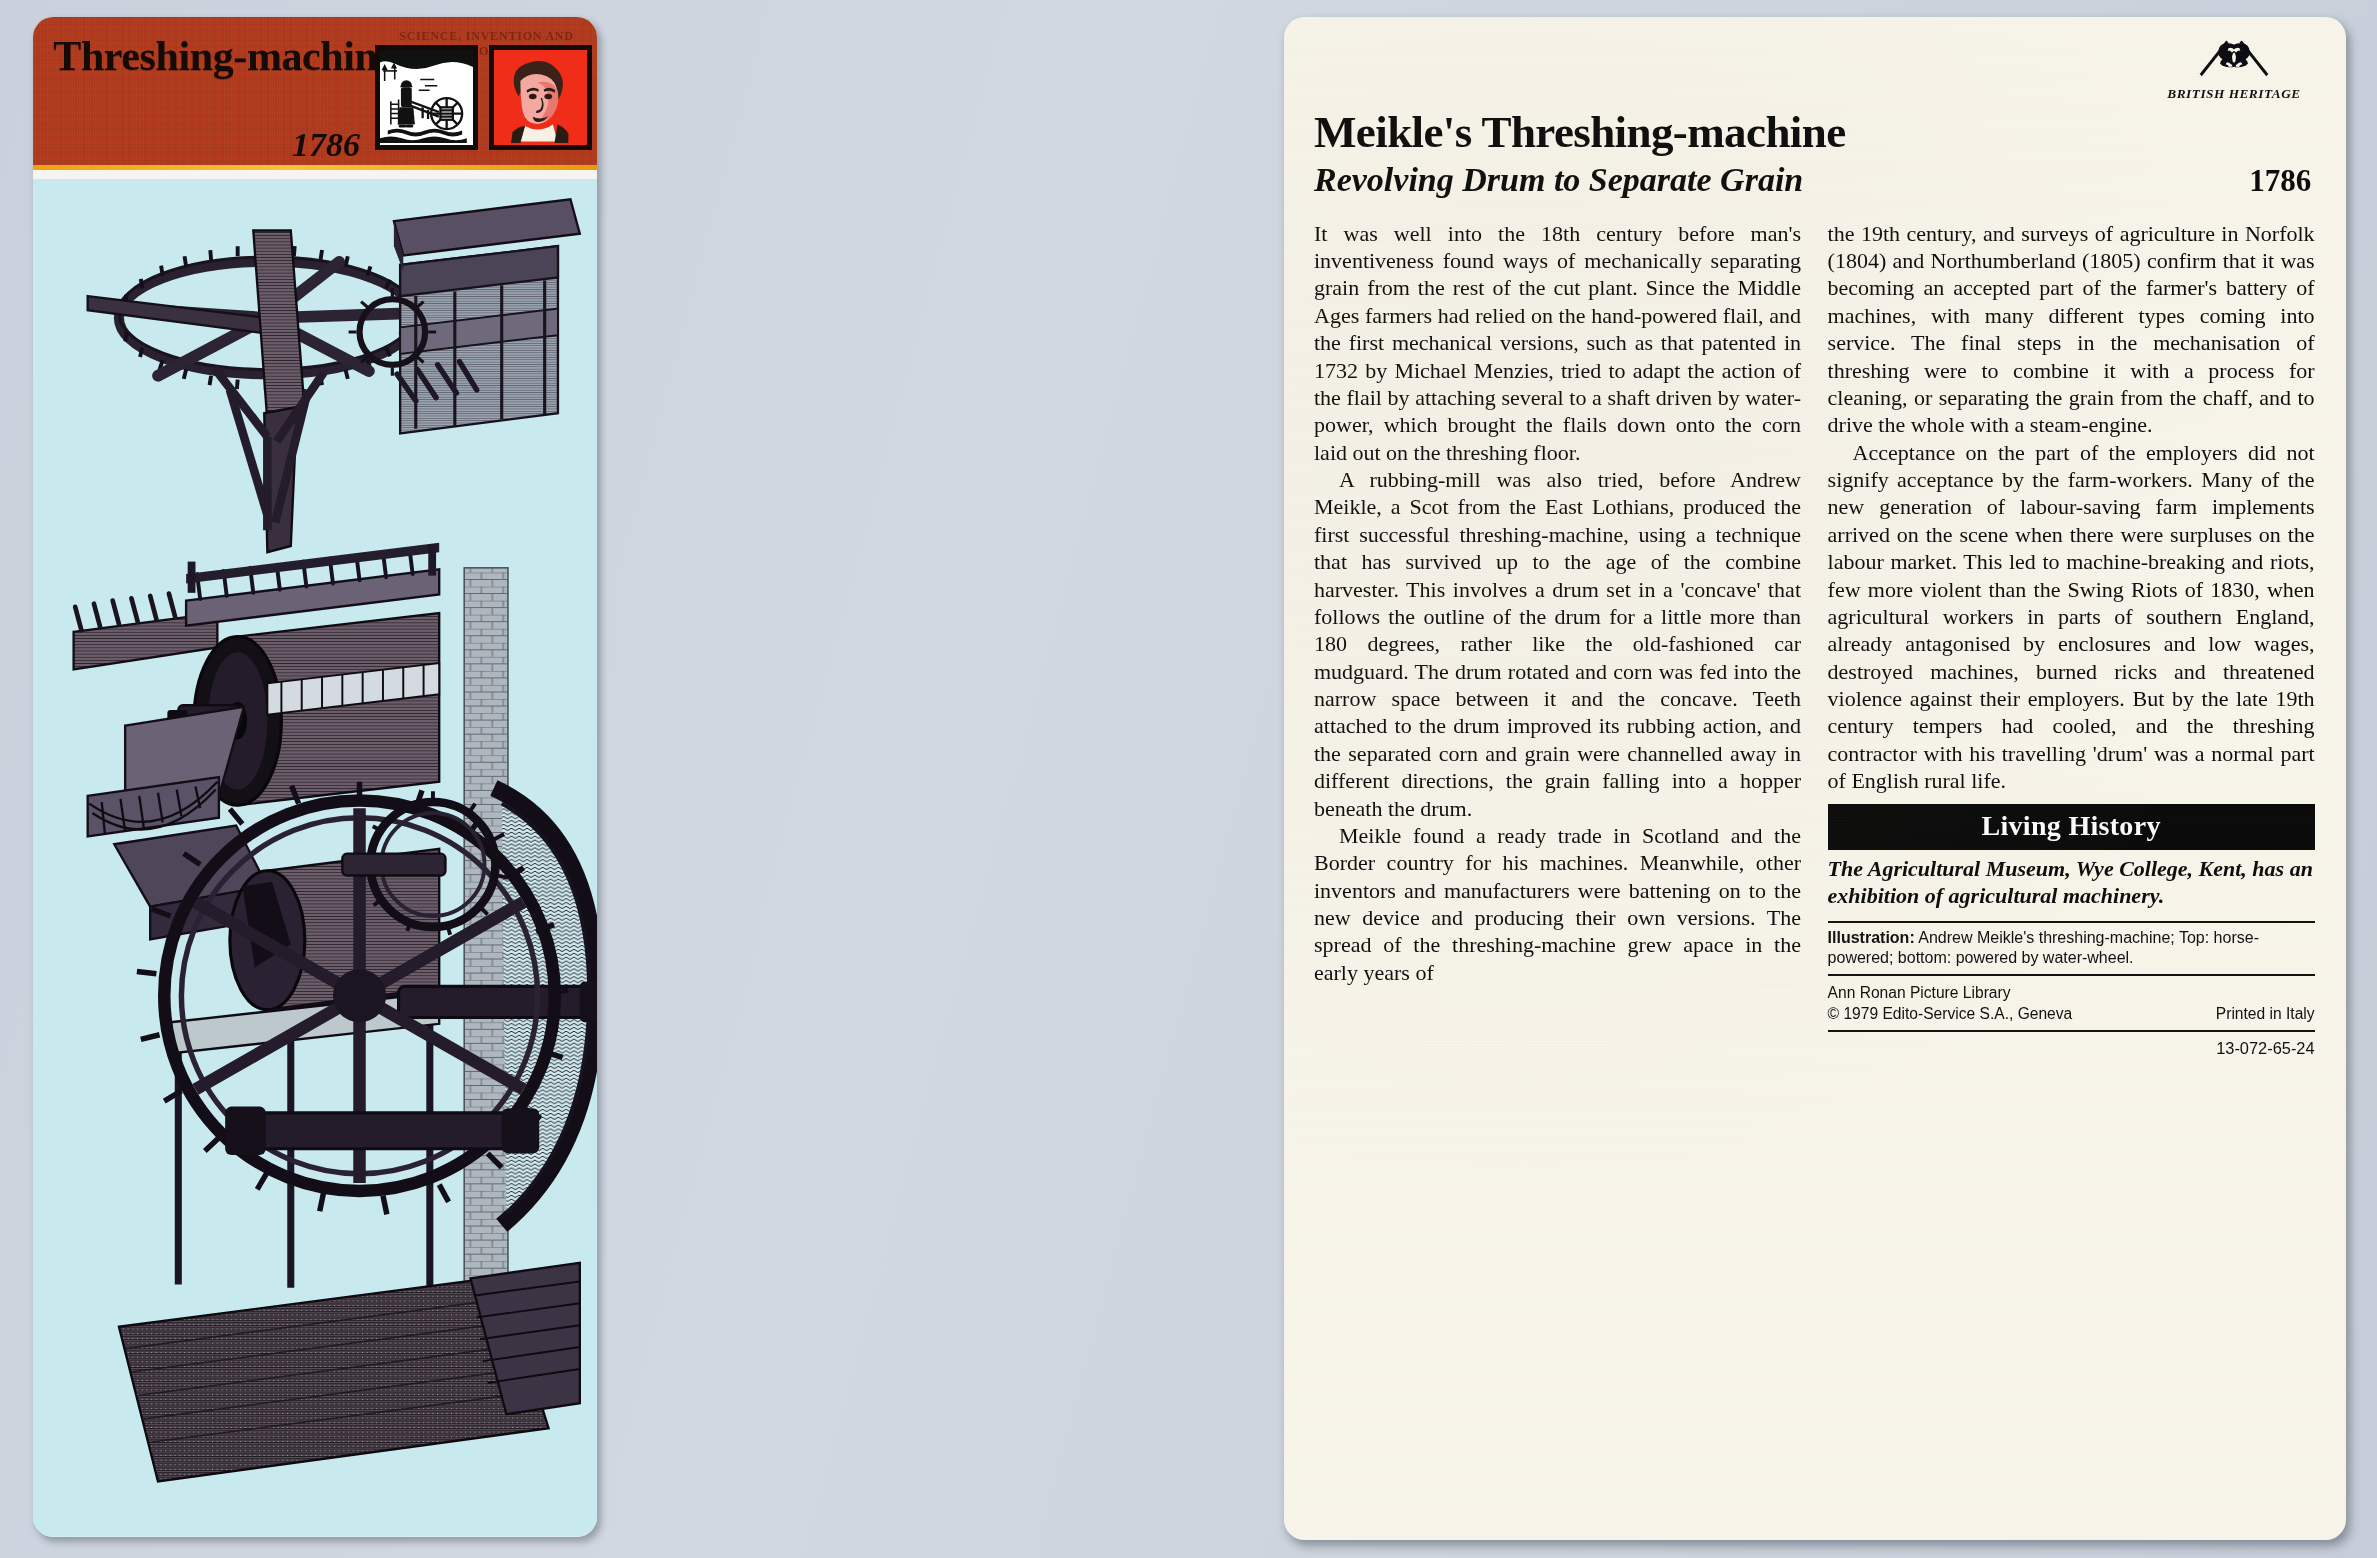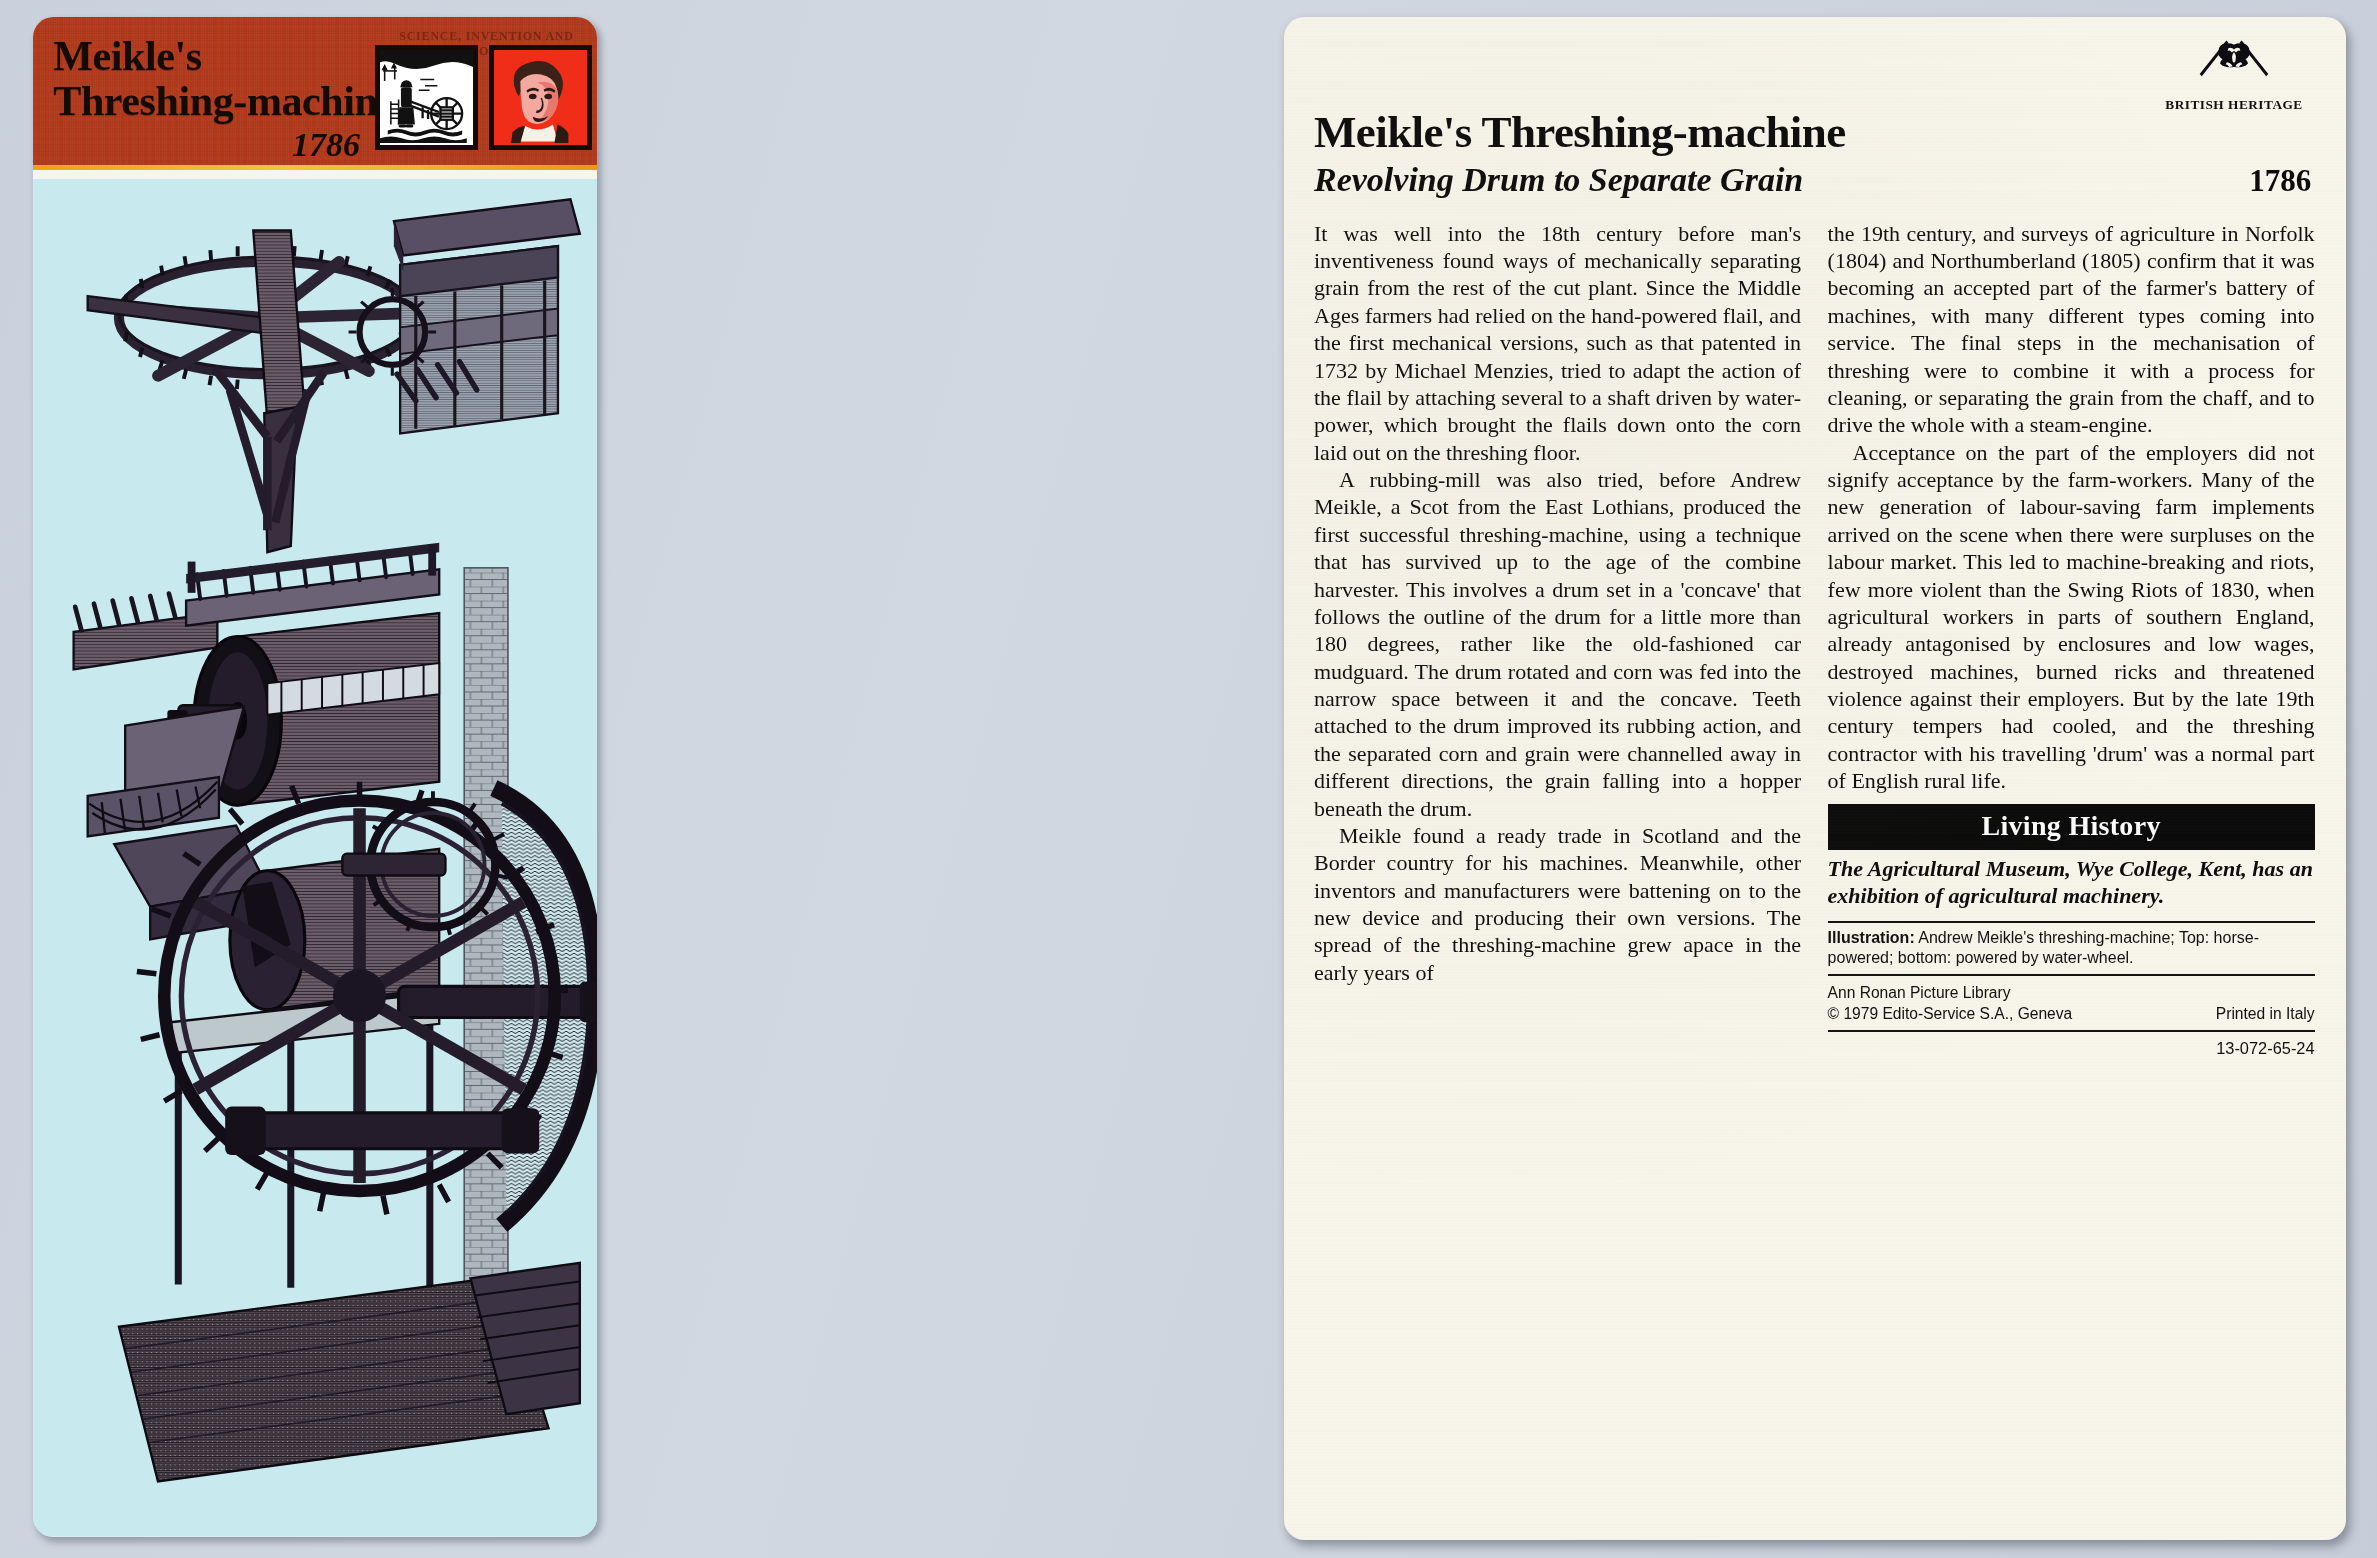--- a/index.html
+++ b/index.html
@@ -92,21 +92,21 @@
       repeating-linear-gradient(0deg, rgba(150,130,100,.020) 0 0.8px, transparent 0.8px 3.1px),
       radial-gradient(circle at 22% 30%, rgba(160,140,110,.05), transparent 55%);
   }
   #heritage-logo {
     position: absolute; right: 34px; top: 20.3px;
     width: 156px; text-align: center;
   }
   #heritage-logo .flags { height: 42px; }
   #heritage-logo .lbl {
     font-size: 13.3px; font-weight: bold; letter-spacing: 0.5px;
-    color: #101010; margin-top: 18px;
+    color: #101010; margin-top: 7px; font-style: italic;
   }
   #back-title {
     margin-top: 69px;
     font-size: 45px; font-weight: bold;
     color: #0c0c0c; letter-spacing: -0.6px;
   }
   #subtitle-row {
     display: flex; align-items: baseline; justify-content: space-between;
     margin-top: 3.1px;
     border-bottom: 0;
@@ -173,21 +173,20 @@
 </head>
 <body>
 
 <div id="stage">
 
   <div id="card-front">
 
     <div id="front-header">
 
       <div id="front-title">
-        <div>Meikle's</div>
         <div>Threshing-machine</div>
       </div>
 
       <div id="front-year">1786</div>
 
       <div id="series-label">SCIENCE, INVENTION AND DISCOVERY</div>
 
       <div class="thumb" id="thumb-scene">
         <svg viewBox="0 0 120 120" preserveAspectRatio="none" aria-hidden="true">
           <rect width="120" height="120" fill="#ffffff"></rect>

